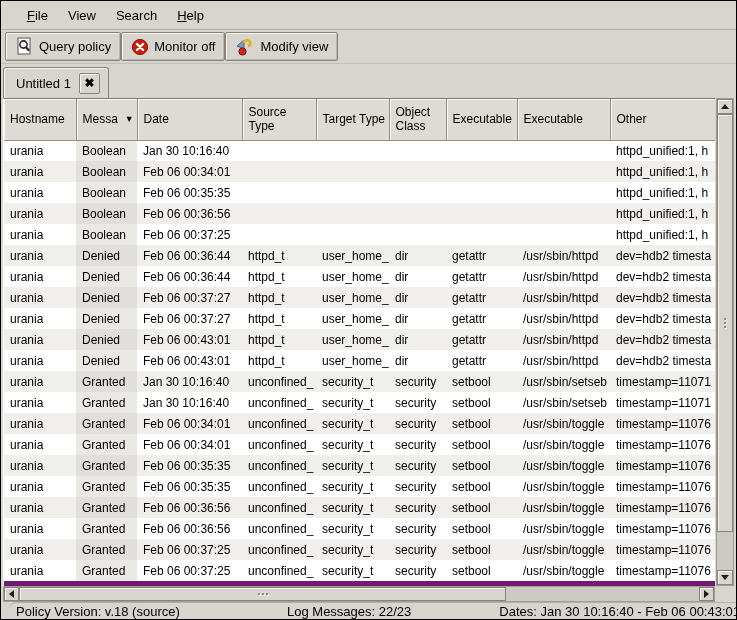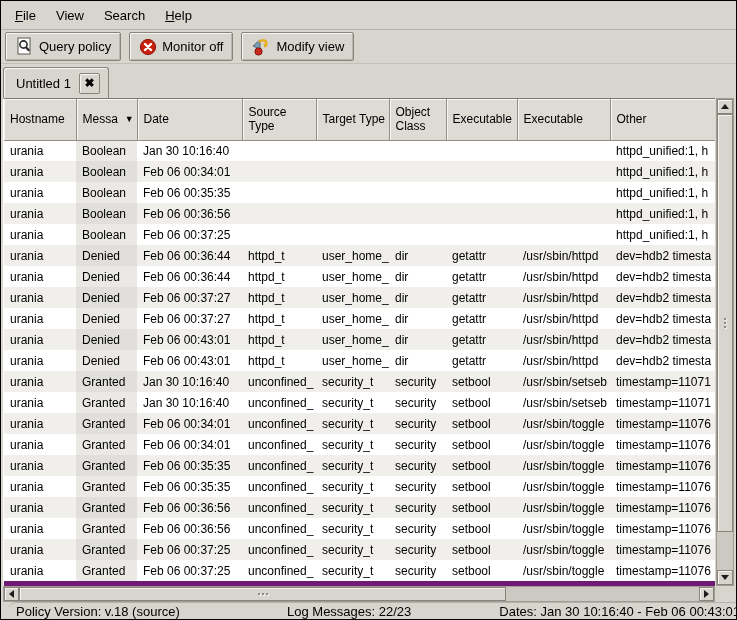--- a/index.html
+++ b/index.html
@@ -5,29 +5,29 @@
   * { margin:0; padding:0; box-sizing:border-box; }
   html,body { width:737px; height:620px; background:#000; }
   .window {
     position:relative; width:737px; height:620px;
     background:#d8d5ce; border:1px solid #000; overflow:hidden;
     font-family:"Liberation Sans", sans-serif; color:#000;
   }
   
   .menubar {
     position:absolute; left:0; top:0; width:735px; height:29px;
-    display:flex; align-items:center; padding-left:4px;
+    display:flex; align-items:center; padding-left:16px;
     border-bottom:1px solid #b5b2ab; background:#d8d5ce;
   }
   .menu-item { padding:5px 10px; font-size:13px; cursor:default; }
   .mn { text-decoration:underline; }
   
   .toolbar {
     position:absolute; left:0; top:29px; width:735px; height:34px;
-    display:flex; align-items:center; padding-left:4px; gap:8px;
+    display:flex; align-items:center; padding-left:4px; 
     border-bottom:1px solid #c3c0b9; background:#d8d5ce;
   }
   .tbtn {
     display:flex; align-items:center; gap:5px; height:29px; padding:0 9px;
     background:#d8d5ce; border:1px solid #88847c;
     box-shadow:inset 1px 1px 0 #f6f5f2, inset -1px -1px 0 #b9b6af;
     font-size:13px; border-radius:2px; cursor:default;
   }
   .tbtn svg { display:block; }
   

